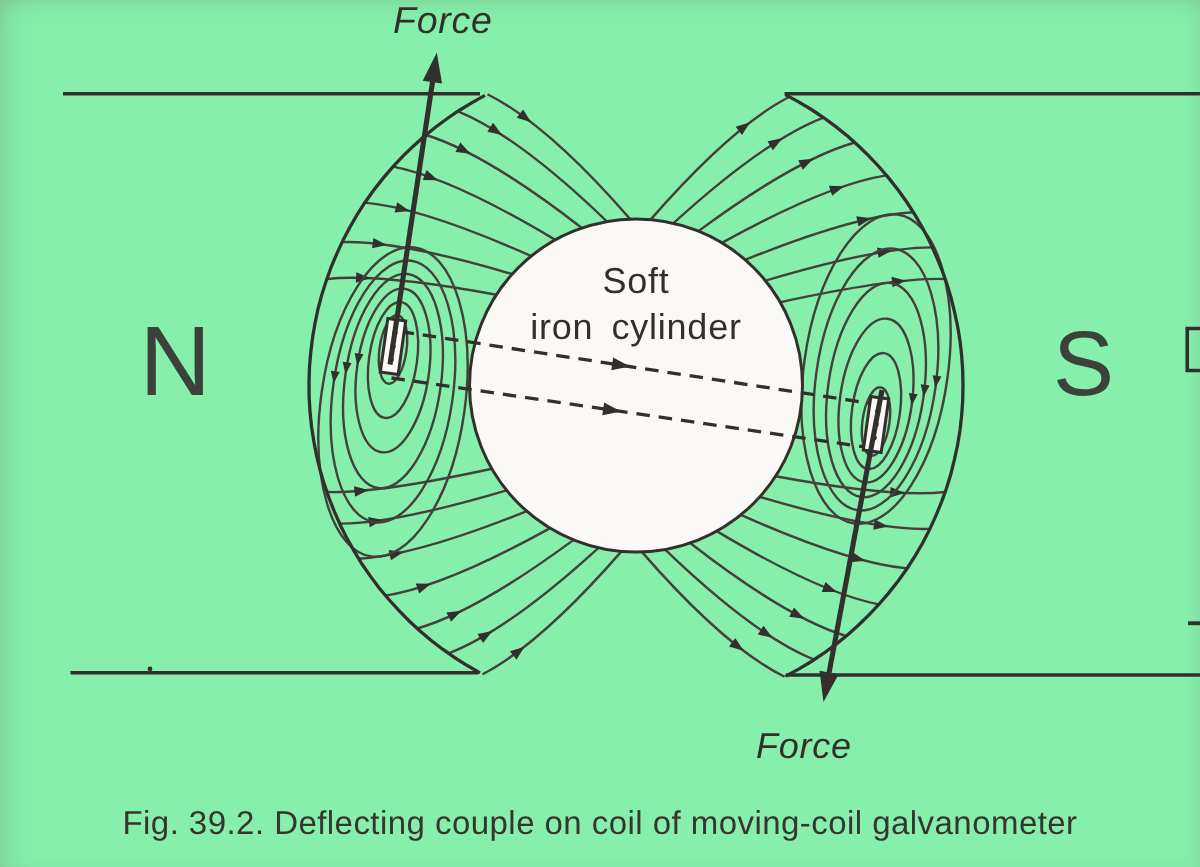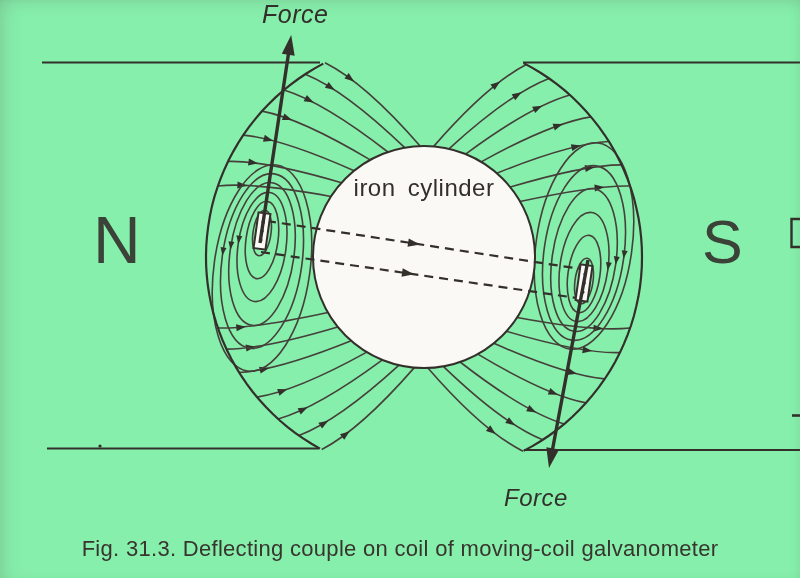--- a/index.html
+++ b/index.html
@@ -168,19 +168,20 @@
 
   <div id="force-top" class="lbl lbl-force" style="color: rgb(51, 48, 43);">Force</div>
 
   <div id="force-bottom" class="lbl lbl-force" style="color: rgb(51, 48, 43);">Force</div>
 
   <div id="pole-n" class="lbl lbl-pole" style="color: rgb(51, 48, 43);">N</div>
 
   <div id="pole-s" class="lbl lbl-pole" style="color: rgb(51, 48, 43);">S</div>
 
   <div id="cyl-label" class="lbl" style="color: rgb(51, 48, 43);">
+    <div class="l1">Soft</div>
     <div class="l2">iron cylinder</div>
   </div>
 
-  <div id="caption" class="lbl" style="color: rgb(56, 52, 46);">Fig. 31.3. Deflecting couple on coil of moving-coil galvanometer</div>
+  <div id="caption" class="lbl" style="color: rgb(56, 52, 46);">Fig. 39.2. Deflecting couple on coil of moving-coil galvanometer</div>
 
   <div class="vignette"></div>
 </div>
 
 </body></html>

